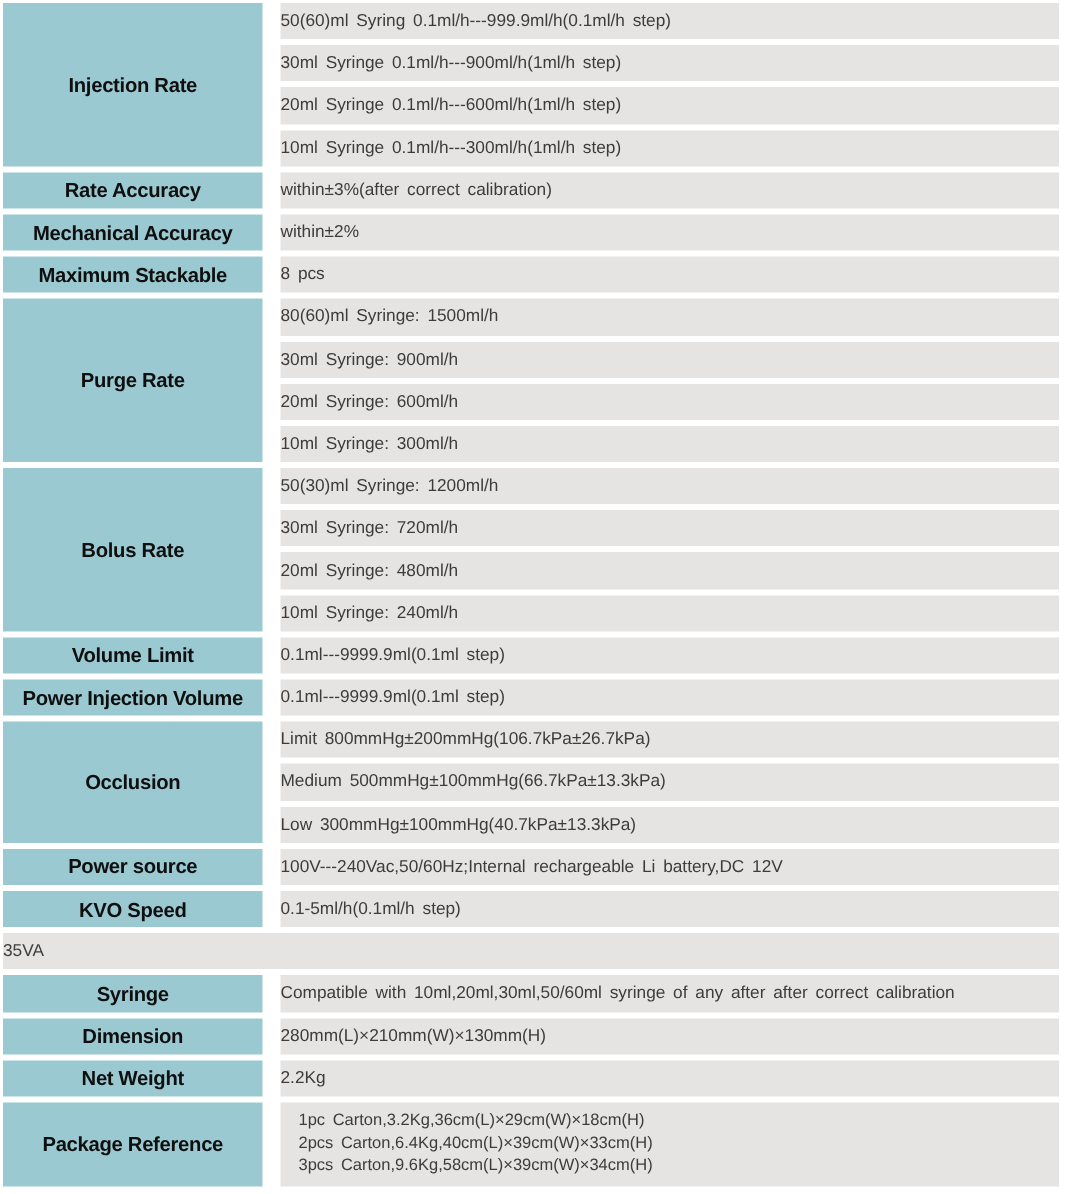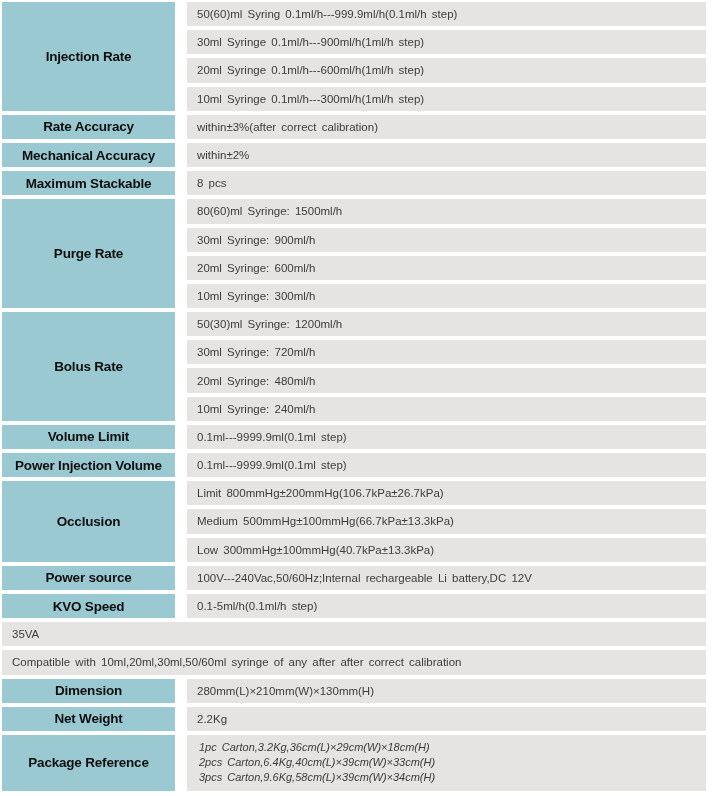--- a/index.html
+++ b/index.html
@@ -38,33 +38,32 @@
     flex: 1 1 auto;
     display: flex;
     flex-direction: column;
     gap: 4px;
   }
   .value-cell {
     background: var(--value-bg, #e5e4e2);
     height: 24.2px;
     display: flex;
     align-items: center;
-    padding-left: 10px;
+    padding-left: 0;
     font-size: 11.5px;
     color: var(--value-text, #3c3c3c);
     word-spacing: 2px;
     white-space: nowrap;
   }
   .value-cell.multiline {
     height: 56px;
     flex-direction: column;
     align-items: flex-start;
     justify-content: center;
     padding-left: 12px;
-    font-style: italic;
   }
   .pkg-line {
     line-height: 15px;
     font-size: 11px;
     word-spacing: 2px;
     white-space: nowrap;
   }
 </style>
 </head>
 <body>
@@ -159,20 +158,21 @@
     </div>
   </div>
 
   <div class="spec-section">
     <div class="values-col">
       <div class="value-cell">35VA</div>
     </div>
   </div>
 
   <div class="spec-section">
+    <div class="label-cell">Syringe</div>
     <div class="values-col">
       <div class="value-cell">Compatible with 10ml,20ml,30ml,50/60ml syringe of any after after correct calibration</div>
     </div>
   </div>
 
   <div class="spec-section">
     <div class="label-cell">Dimension</div>
     <div class="values-col">
       <div class="value-cell">280mm(L)×210mm(W)×130mm(H)</div>
     </div>

